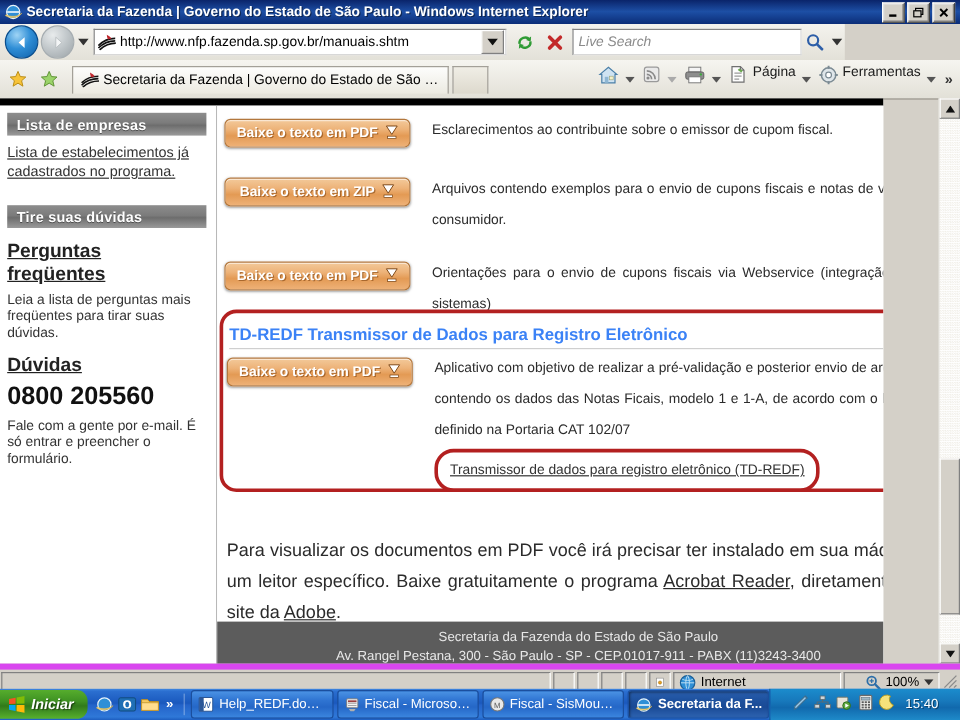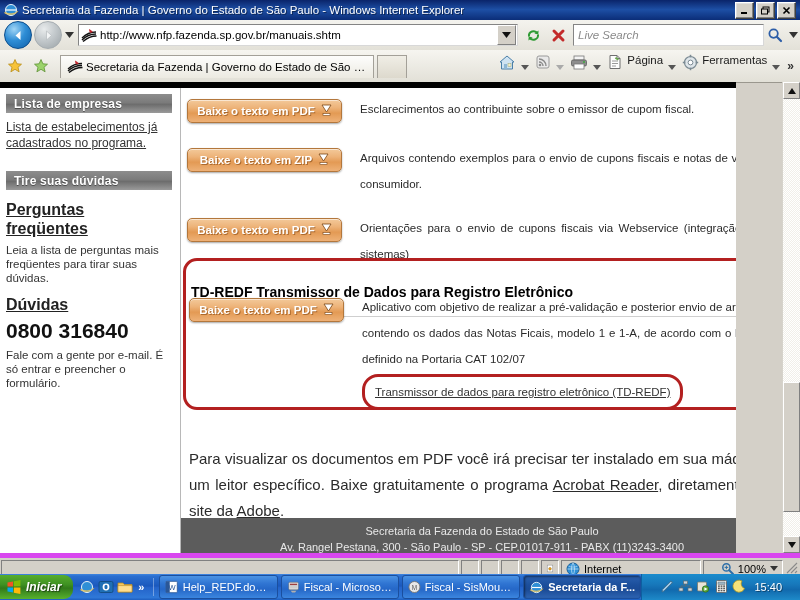--- a/index.html
+++ b/index.html
@@ -13,34 +13,34 @@
   .win{position:absolute;left:0;top:0;width:800px;height:574px;background:#d4d0c8;}
 
   
   .titlebar{
     position:absolute;left:0;top:0;width:800px;height:20px;
     background:linear-gradient(to bottom,#0a246a 0%,#1d4fa5 48%,#0b2d78 100%);
     display:flex;align-items:center;
   }
   .titlebar .tb-icon{width:16px;height:16px;margin:0 3px 0 3px;flex:0 0 auto;position:relative;}
   .titlebar .tb-title{
-    color:#fff;font-weight:normal;font-size:11.5px;white-space:nowrap;overflow:hidden;
+    color:#fff;font-weight:bold;font-size:11.5px;white-space:nowrap;overflow:hidden;
     text-shadow:1px 1px 0 rgba(0,0,0,.45);flex:1 1 auto;
   }
   .tb-buttons{display:flex;gap:2px;margin-right:4px;flex:0 0 auto;}
   .tb-btn{
     width:17px;height:15px;background:#d4d0c8;
     border:1px solid;border-color:#fff #404040 #404040 #fff;
     box-shadow:inset -1px -1px 0 #808080, inset 1px 1px 0 #dfdfdf;
     display:flex;align-items:center;justify-content:center;color:#000;font-size:9px;line-height:1;
   }
 
   
   .navbar{
-    position:absolute;left:0;top:20px;width:800px;height:30px;
+    position:absolute;left:0;top:20px;width:704px;height:30px;
     background:linear-gradient(to bottom,#f4f3ee,#e3e1d8);
     display:flex;align-items:center;
   }
   .navbtn{width:26px;height:26px;border-radius:50%;flex:0 0 auto;display:flex;align-items:center;justify-content:center;}
   .navbtn.back{
     margin-left:4px;
     background:radial-gradient(circle at 35% 28%,#9fd4f5 0%,#2f8ed6 45%,#0d5ea8 100%);
     border:1px solid #0a4d8c;
   }
   .navbtn.fwd{
@@ -146,22 +146,22 @@
     text-shadow:1px 1px 0 rgba(120,60,10,.55);
   }
   .dlbtn .dl-ico{flex:0 0 auto;}
 
   
   .redbox{
     position:absolute;left:2px;top:170px;width:592px;height:152px;
     border:3px solid #b32020;border-radius:14px;box-sizing:border-box;
   }
   .sect-title{
-    position:absolute;left:10px;top:196px;width:575px;
-    font-size:14px;font-weight:bold;color:#000000;padding-bottom:16px;
+    position:absolute;left:10px;top:182px;width:575px;
+    font-size:14px;font-weight:bold;color:#3b82f6;padding-bottom:4px;
     border-bottom:1px solid #cfcfcf;
   }
   .redbox-row{position:absolute;left:8px;top:206px;width:580px;display:flex;align-items:flex-start;}
   .redbox-row .btncell{width:165px;flex:0 0 auto;padding-top:4px;}
   .redbox-row .txtcell{
     flex:1 1 auto;color:#2b2b2b;font-size:11.5px;line-height:26px;text-align:justify;padding-left:8px;
   }
   .ovallink{
     display:inline-block;margin-top:2px;padding:2px 10px;
     border:3px solid #b32020;border-radius:16px;
@@ -451,21 +451,21 @@
     <div class="page">
 
       <div class="sidebar">
         <div class="side-hd">Lista de empresas</div>
         <a class="side-link">Lista de estabelecimentos já cadastrados no programa.</a>
         <div class="side-sep"></div>
         <div class="side-hd">Tire suas dúvidas</div>
         <a class="side-h2">Perguntas freqüentes</a>
         <div class="side-p">Leia a lista de perguntas mais freqüentes para tirar suas dúvidas.</div>
         <a class="side-h2">Dúvidas</a>
-        <div class="side-phone">0800 316840</div>
+        <div class="side-phone">0800 205560</div>
         <div class="side-p">Fale com a gente por e-mail. É só entrar e preencher o formulário.</div>
       </div>
 
       <div class="main">
 
         <div class="row" style="margin-top:6px;">
           <div class="btncell">
             <div class="dlbtn">
               <span>Baixe o texto em PDF</span>
               <span class="dl-ico">

